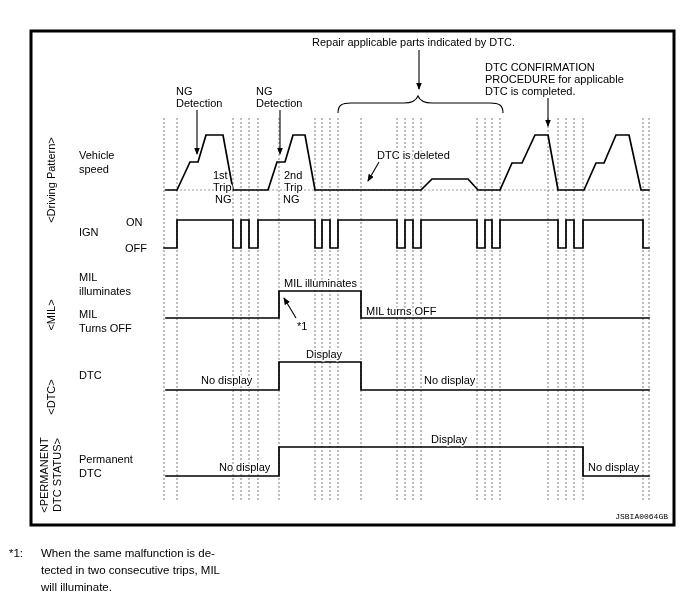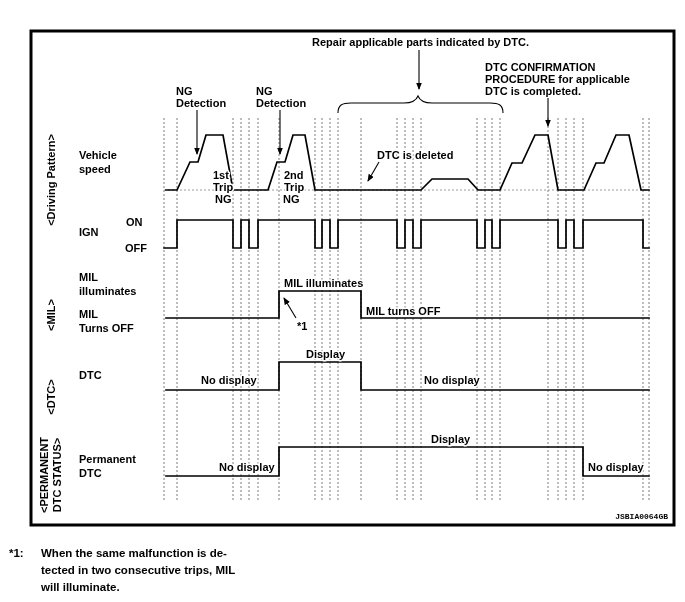--- a/index.html
+++ b/index.html
@@ -2,21 +2,20 @@
 <html><head>
 <meta charset="utf-8">
 <style>
   html,body{margin:0;padding:0;background:#ffffff;}
   .page{
     position:relative;
     width:685px;height:602px;
     background:#ffffff;
     font-family:"Liberation Sans", sans-serif;
     overflow:hidden;
-    font-weight:bold;
   }
   svg{position:absolute;left:0;top:0;}
   svg text{
     font-family:"Liberation Sans", sans-serif;
     font-size:11px;
     fill:#000000;
   }
   text.halo{paint-order:stroke fill;stroke:#ffffff;stroke-width:3px;stroke-linejoin:round;}
   text.mono{font-family:"Liberation Mono", monospace;font-size:8px;}
   text.fnote{font-size:11.5px;}

